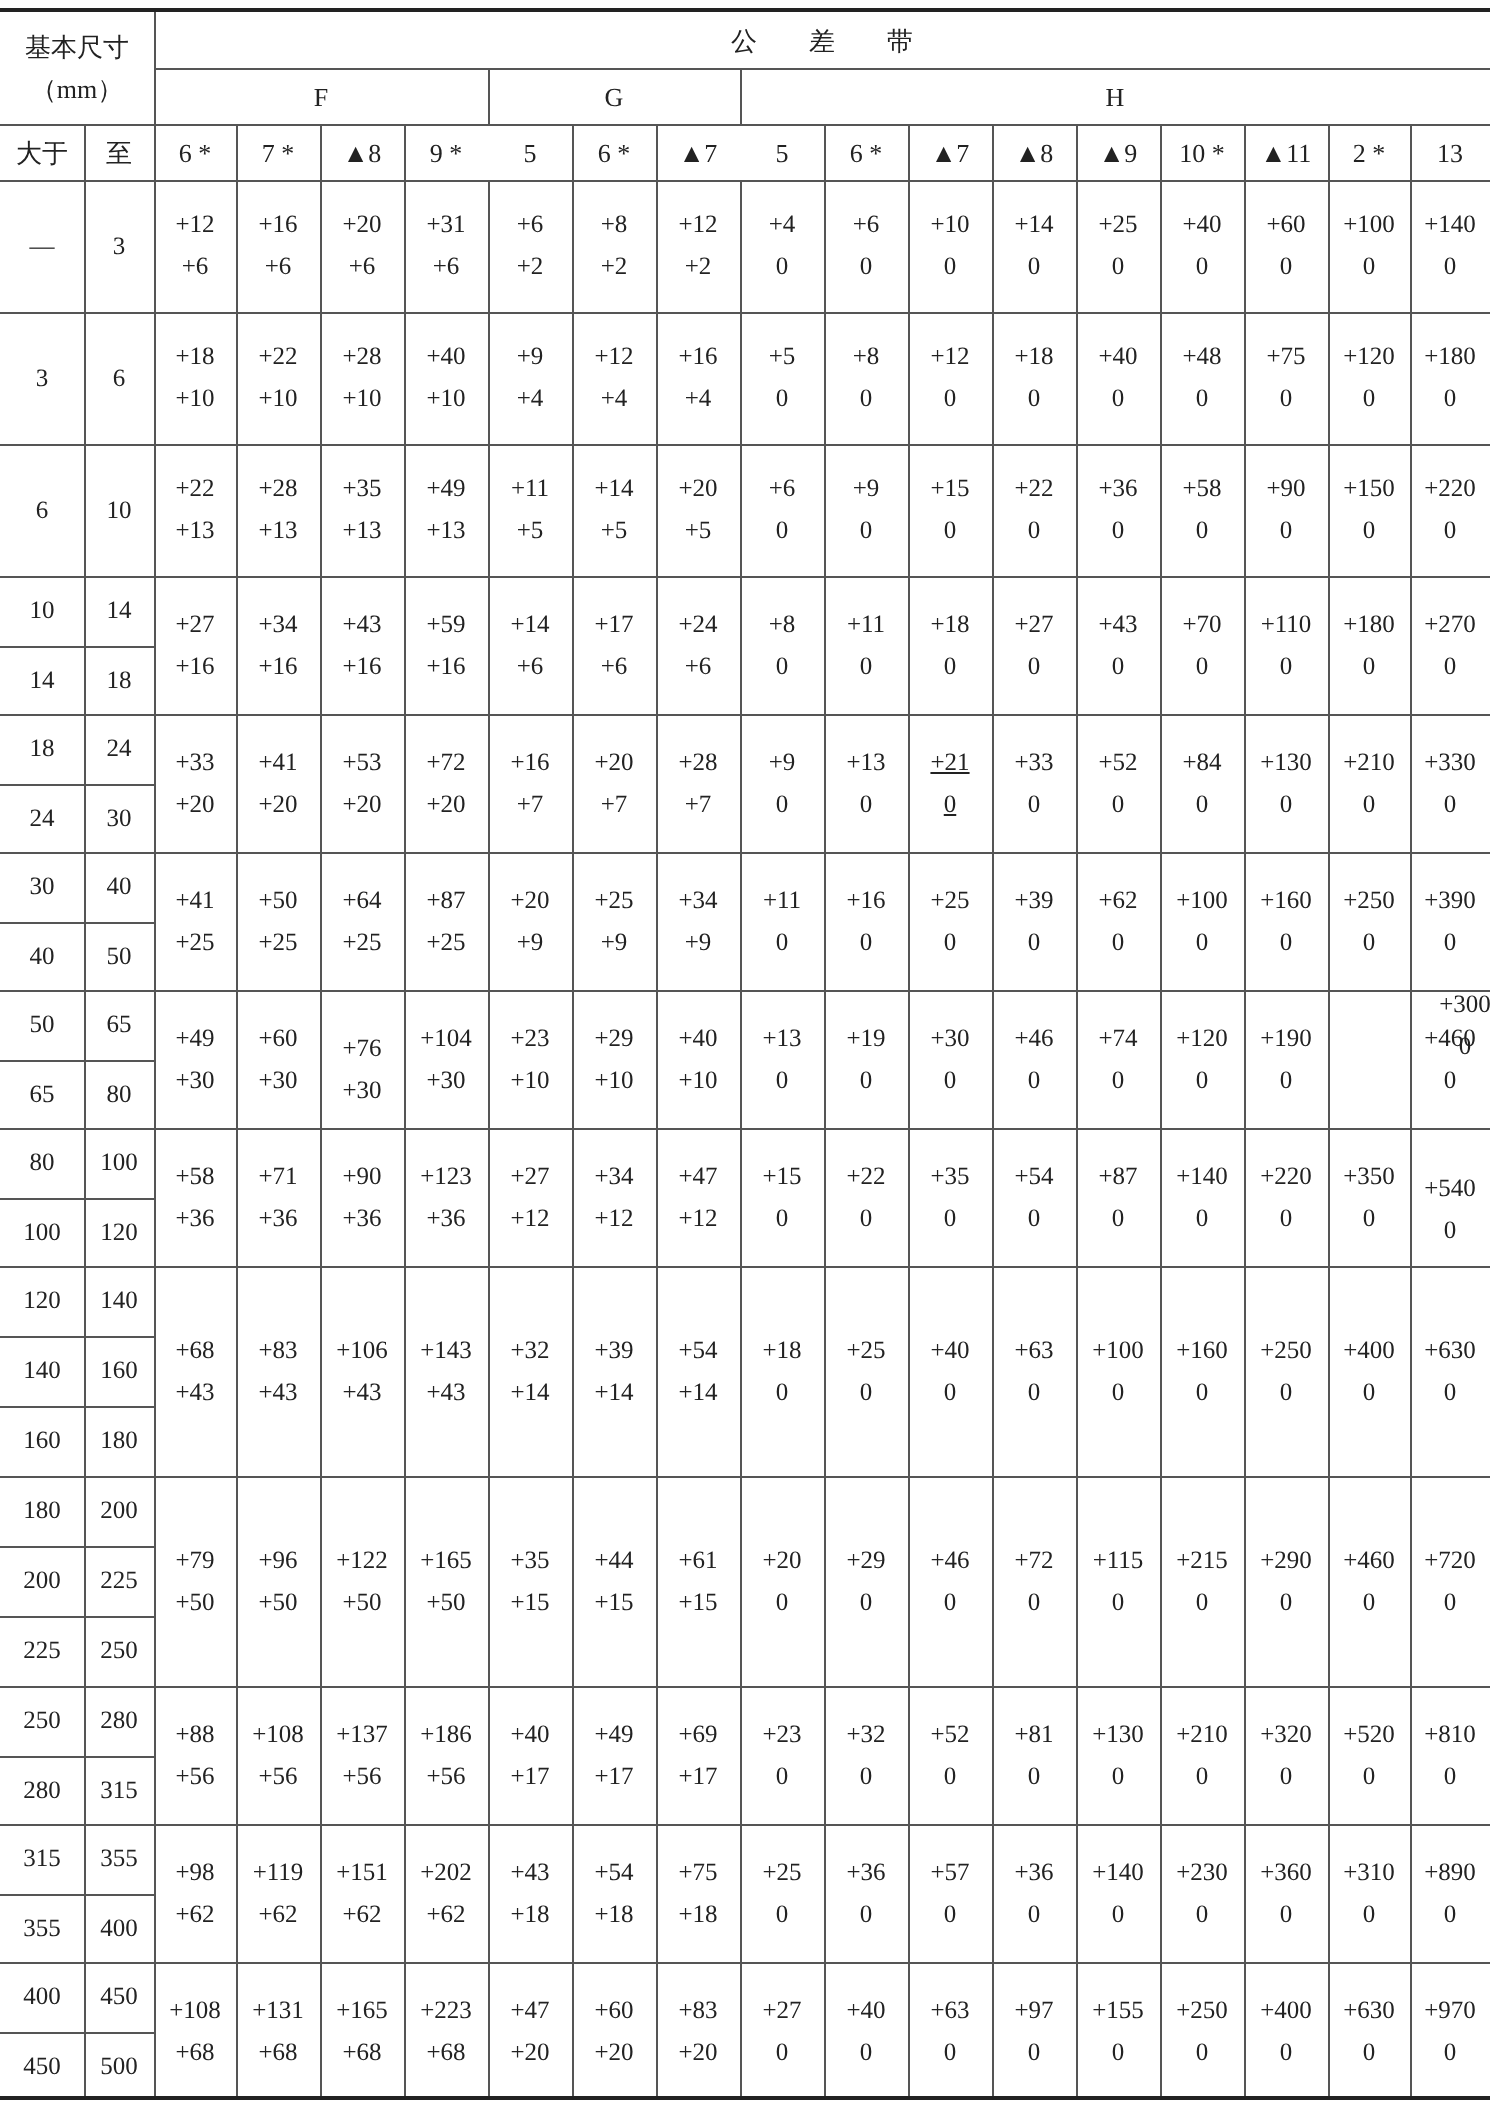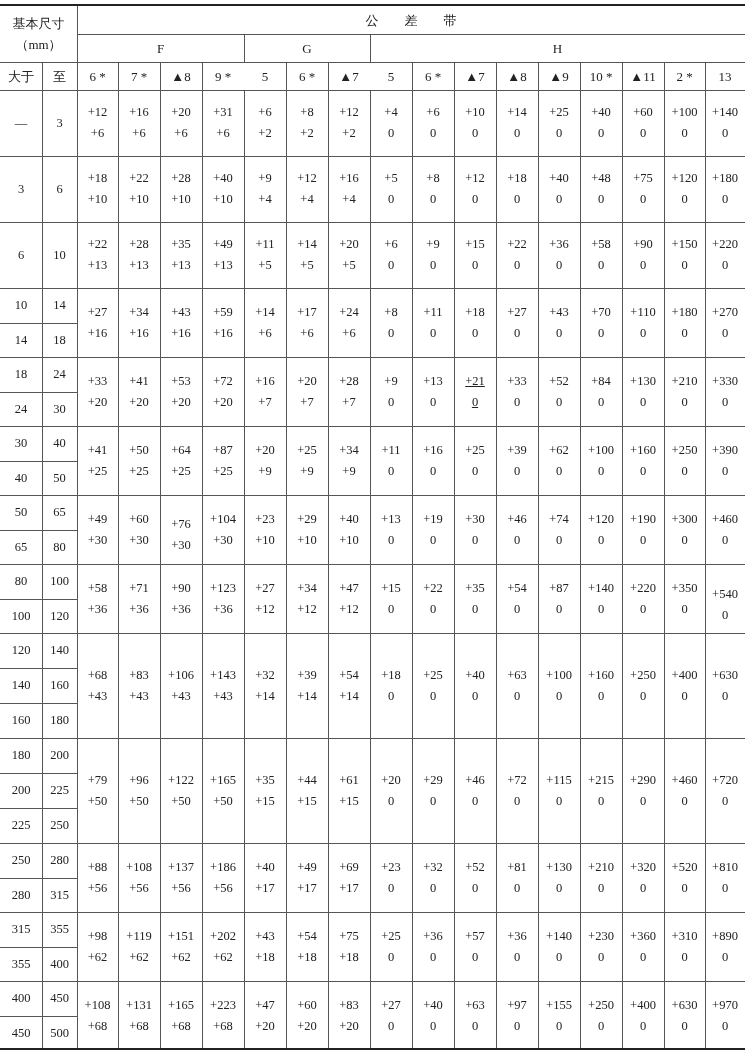--- a/index.html
+++ b/index.html
@@ -531,21 +531,21 @@
       <span>0</span>
     </div>
     <div class="cell two" style="left: 580px; top: 489px; width: 42px; height: 69px;">
       <span>+120</span>
       <span>0</span>
     </div>
     <div class="cell two" style="left: 622px; top: 489px; width: 42px; height: 69px;">
       <span>+190</span>
       <span>0</span>
     </div>
-    <div class="cell two" style="left: 664px; top: 489px; width: 41px; height: 69px;">
+    <div class="cell two" style="left: 664px; top: 472px; width: 41px; height: 69px; padding-left: 48px;">
       <span>+300</span>
       <span>0</span>
     </div>
     <div class="cell two" style="left: 705px; top: 489px; width: 40px; height: 69px;">
       <span>+460</span>
       <span>0</span>
     </div>
     <div class="ln" style="left: 0px; top: 558px; width: 745px; height: 1px;"></div>
     <div class="cell" style="left: 0px; top: 558px; width: 42px; height: 34.5px;">80</div>
     <div class="cell" style="left: 42px; top: 558px; width: 35px; height: 34.5px;">100</div>

